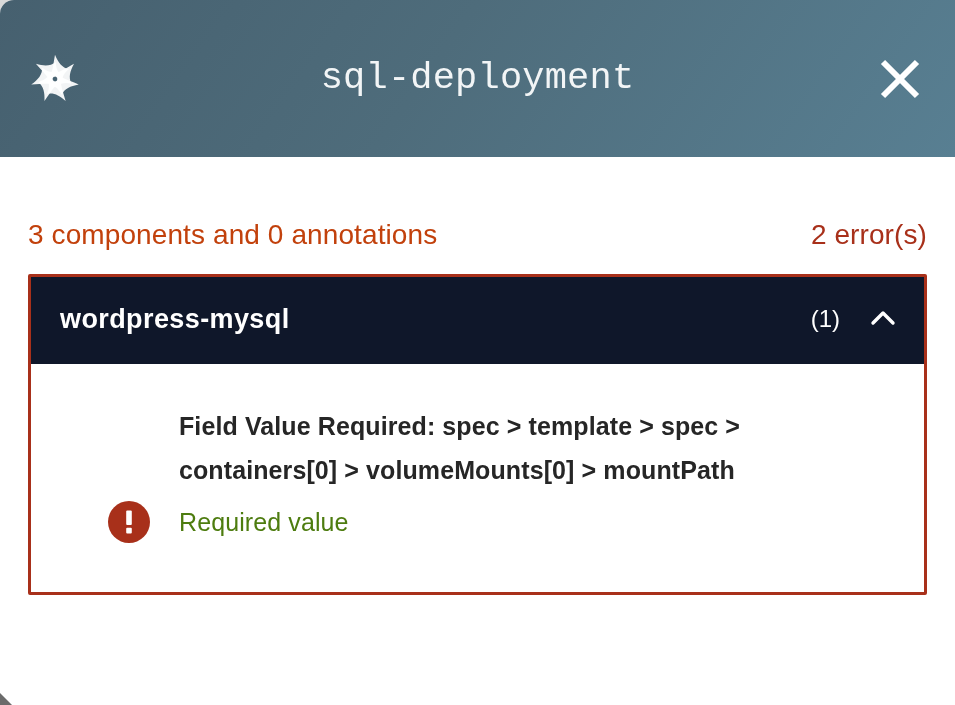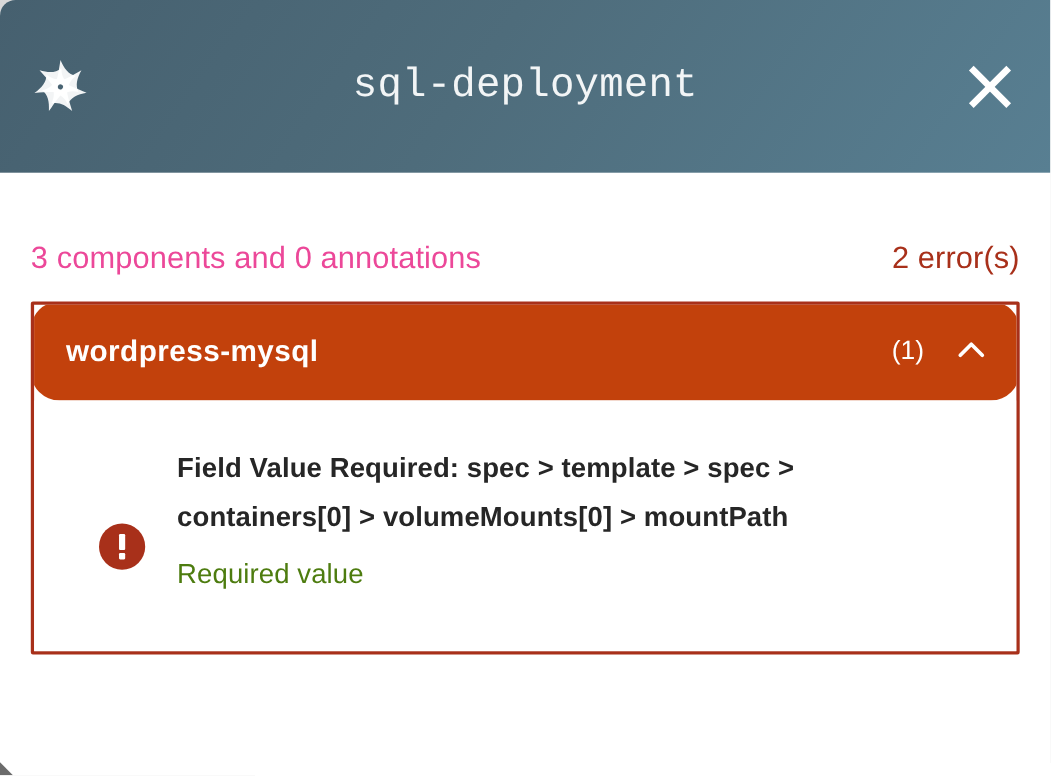--- a/index.html
+++ b/index.html
@@ -97,21 +97,21 @@
 
   .summary-row {
     display: flex;
     align-items: baseline;
     justify-content: space-between;
     padding-top: 61px;
     padding-bottom: 0;
   }
 
   .summary-text {
-    color: #ec4899;
+    color: #c2410c;
     font-size: 28px;
     font-weight: 400;
     line-height: 34px;
     letter-spacing: 0.1px;
   }
 
   .error-count {
     color: #a8301a;
     font-size: 28px;
     font-weight: 400;
@@ -122,29 +122,28 @@
   
   .result-card {
     margin-top: 22px;
     border: 3px solid #a8301a;
     border-radius: 2px;
     background: #ffffff;
     overflow: hidden;
   }
 
   .card-header {
-    background: #c2410c;
+    background: #0f172a;
     height: 90px;
     margin: -3px -3px 0 -3px;
     display: flex;
     align-items: center;
     padding: 0 27px 0 32px;
     cursor: pointer;
     user-select: none;
-    border-radius: 26px;
   }
 
   .card-title {
     color: #ffffff;
     font-size: 27px;
     font-weight: 600;
     letter-spacing: 0.4px;
     flex: 1 1 auto;
   }
 
@@ -159,24 +158,25 @@
     width: 34px;
     height: 34px;
     display: flex;
     align-items: center;
     justify-content: center;
     cursor: pointer;
   }
   .chevron-toggle svg { display: block; }
 
   .card-content {
-    padding: 38px 30px 48px 20px;
-    display: flex;
-    align-items: center;
-    background: #ffffff;
+    padding: 38px 30px 48px 38px;
+    display: flex;
+    align-items: flex-end;
+    background: #ffffff;
+    border-radius: 17px;
   }
 
   .severity-icon {
     flex: 0 0 auto;
     width: 44px;
     height: 44px;
     margin-top: 47px;
     margin-left: 38px;
     margin-right: 28px;
   }

